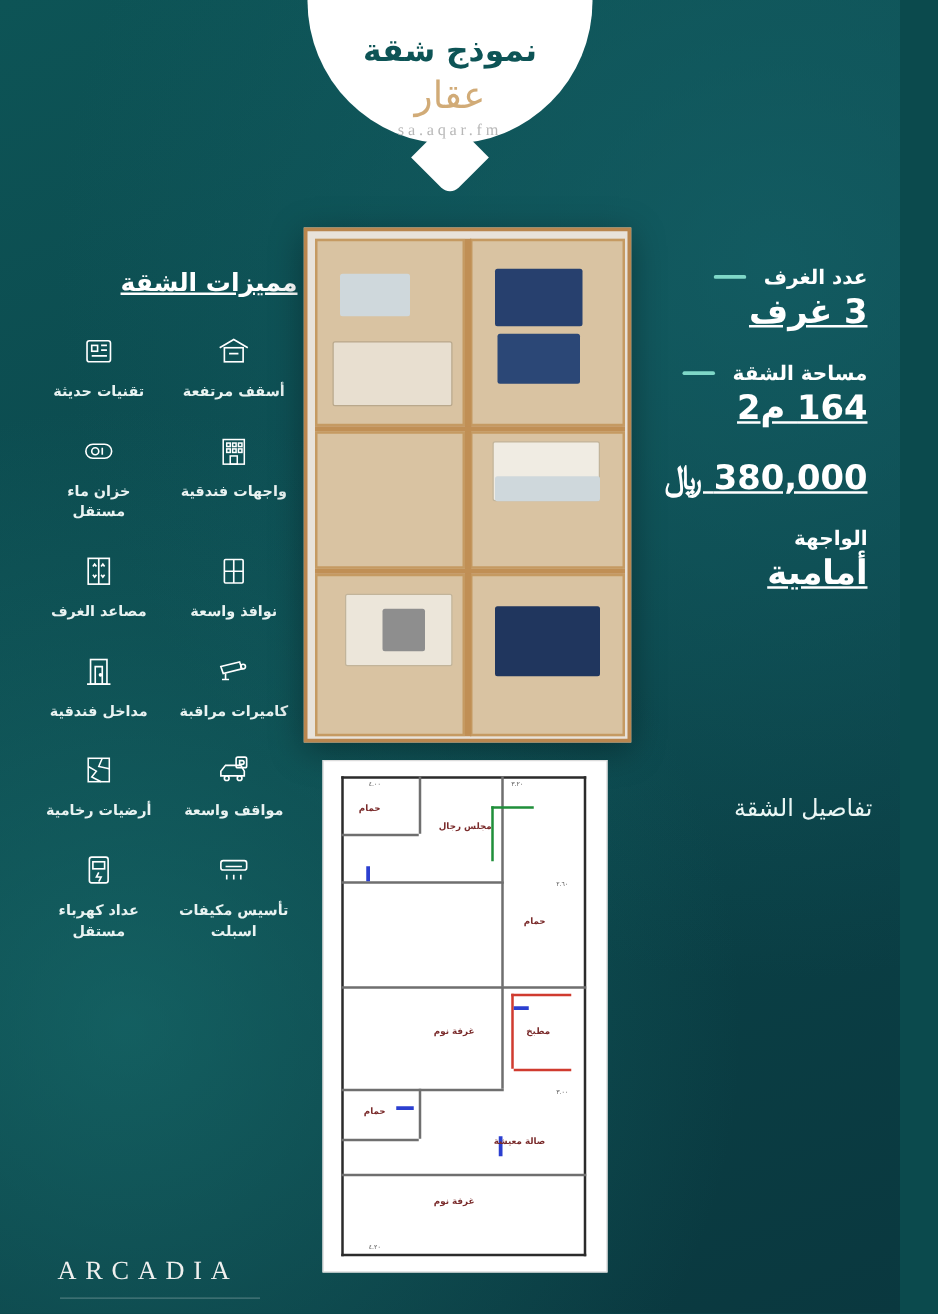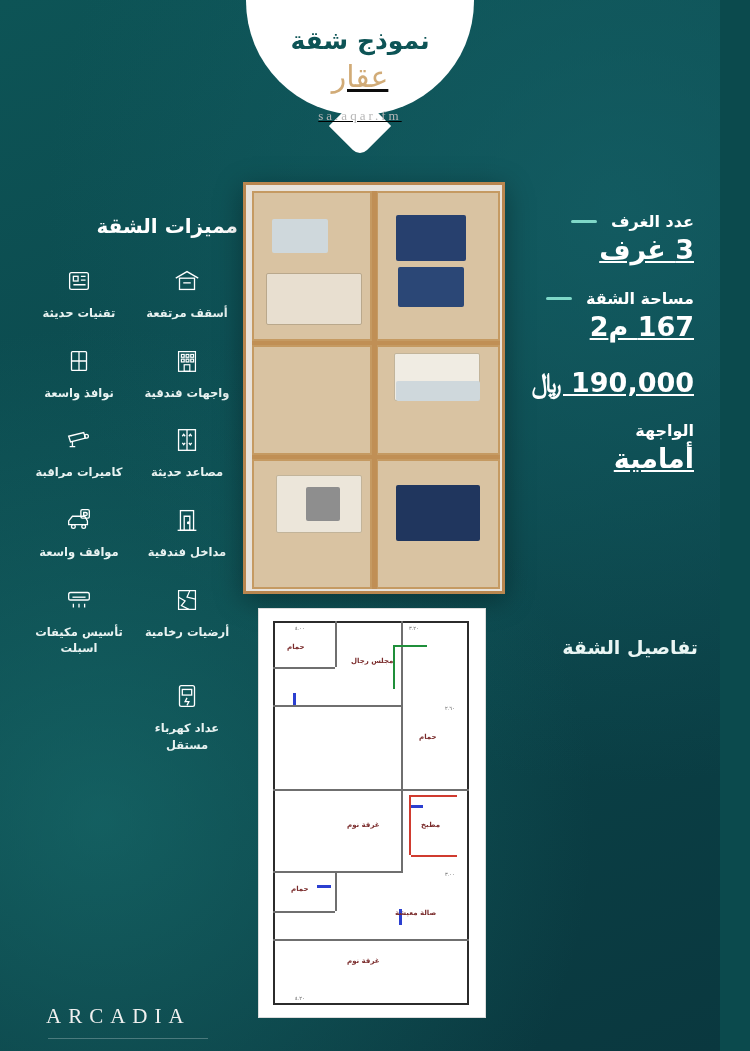--- a/index.html
+++ b/index.html
@@ -38,40 +38,39 @@
   }
   .badge-title {
     position: absolute; top: 26px; left: 0; width: 228px;
     text-align: center;
     font-size: 25px; font-weight: bold; color: #0d5456;
     direction: rtl;
   }
   .logo-mark {
     position: absolute; top: 62px; left: 0; width: 228px;
     text-align: center;
-    text-decoration: underline;
   }
   .logo-ar {
     font-size: 30px; color: #cfa770; letter-spacing: 1px;
     direction: rtl; line-height: 1;
     opacity: .95;
   }
   .logo-en {
     font-size: 13px; color: #b7b7b7; letter-spacing: 3px;
-    margin-top: 16px; font-family: "Liberation Serif", serif;
+    margin-top: 4px; font-family: "Liberation Serif", serif;
   }
 
   
   .features {
     position: absolute; left: 28px; top: 214px; width: 210px;
     color: #ffffff; direction: rtl;
   }
   .features-title {
     font-size: 20px; font-weight: bold; color: #ffffff;
-    text-align: right; margin-bottom: 26px; padding-left: 6px;
+    text-align: right; margin-bottom: 26px; padding-left: 6px; text-decoration: underline;
   }
   .feature-grid {
     display: grid;
     grid-template-columns: 1fr 1fr;
     gap: 22px 6px;
   }
   .feature {
     display: flex; flex-direction: column; align-items: center;
     text-align: center;
   }
@@ -121,21 +120,21 @@
     line-height: 1.25; margin-top: 2px; text-decoration: underline;
   }
   .info-card.nobar .info-label { display:block; text-align: right; }
 
   
   .details {
     position: absolute; right: 22px; top: 636px; width: 230px;
     direction: rtl; text-align: right; color: #ffffff;
   }
   .details-title {
-    font-size: 19px; font-weight: bold; margin-bottom: 6px; color: #eaf6f4;
+    font-size: 19px; font-weight: normal; margin-bottom: 6px; color: #eaf6f4;
   }
   .details li {
     list-style: none; font-size: 13.5px; line-height: 2.05;
     color: #f1fbfa; letter-spacing: .2px;
   }
 
   
   .plan {
     position: absolute; left: 258px; top: 608px;
     width: 228px; height: 410px;
@@ -218,41 +217,51 @@
               <rect x="20" y="9" width="3" height="3"></rect>
             <rect x="10" y="14" width="3" height="3"></rect>
               <rect x="15" y="14" width="3" height="3"></rect>
               <rect x="20" y="14" width="3" height="3"></rect>
             <rect x="13" y="20" width="6" height="7"></rect>
           </svg>
         </span>
         <span class="flabel">واجهات فندقية</span>
       </div>
 
+      <div class="feature">
+        <span class="ficon">
+          <svg width="30" height="30" viewBox="0 0 32 32" fill="none" stroke="#ffffff" stroke-width="1.4">
+            <rect x="5" y="10" width="22" height="12" rx="6"></rect>
+              <circle cx="13" cy="16" r="3"></circle>
+              <path d="M19 13v6"></path>
+          </svg>
+        </span>
+        <span class="flabel">خزان ماء مستقل</span>
+      </div>
 
       <div class="feature">
         <span class="ficon">
           <svg width="30" height="30" viewBox="0 0 32 32" fill="none" stroke="#ffffff" stroke-width="1.4">
             <rect x="8" y="6" width="16" height="20" rx="1"></rect>
               <path d="M16 6v20M8 16h16"></path>
           </svg>
         </span>
         <span class="flabel">نوافذ واسعة</span>
       </div>
 
       <div class="feature">
         <span class="ficon">
           <svg width="30" height="30" viewBox="0 0 32 32" fill="none" stroke="#ffffff" stroke-width="1.4">
             <rect x="7" y="5" width="18" height="22"></rect>
               <path d="M16 5v22"></path>
             <path d="M11 12l1.5-2 1.5 2M11 19l1.5 2 1.5-2"></path>
             <path d="M18 12l1.5-2 1.5 2M18 19l1.5 2 1.5-2"></path>
           </svg>
         </span>
-        <span class="flabel">مصاعد حديثة</span>
+        <span class="flabel">مصاعد الغرف</span>
       </div>
 
       <div class="feature">
         <span class="ficon">
           <svg width="30" height="30" viewBox="0 0 32 32" fill="none" stroke="#ffffff" stroke-width="1.4">
             <path d="M5 12l16-4 2 6-16 4z"></path>
               <path d="M9 18v5M6 23h6"></path>
               <circle cx="24" cy="12" r="2"></circle>
           </svg>
         </span>
@@ -349,25 +358,25 @@
         <span class="info-label">عدد الغرف</span>
       </div>
       <div class="info-value">3 غرف</div>
     </div>
 
     <div class="info-card">
       <div class="info-head">
         <span class="bar"></span>
         <span class="info-label">مساحة الشقة</span>
       </div>
-      <div class="info-value">167 م2</div>
+      <div class="info-value">164 م2</div>
     </div>
 
     <div class="info-card">
-      <div class="info-value">190,000 ﷼</div>
+      <div class="info-value">380,000 ﷼</div>
     </div>
 
     <div class="info-card nobar">
       <div class="info-head">
         <span class="info-label">الواجهة</span>
       </div>
       <div class="info-value">أمامية</div>
     </div>
 
   </div>

